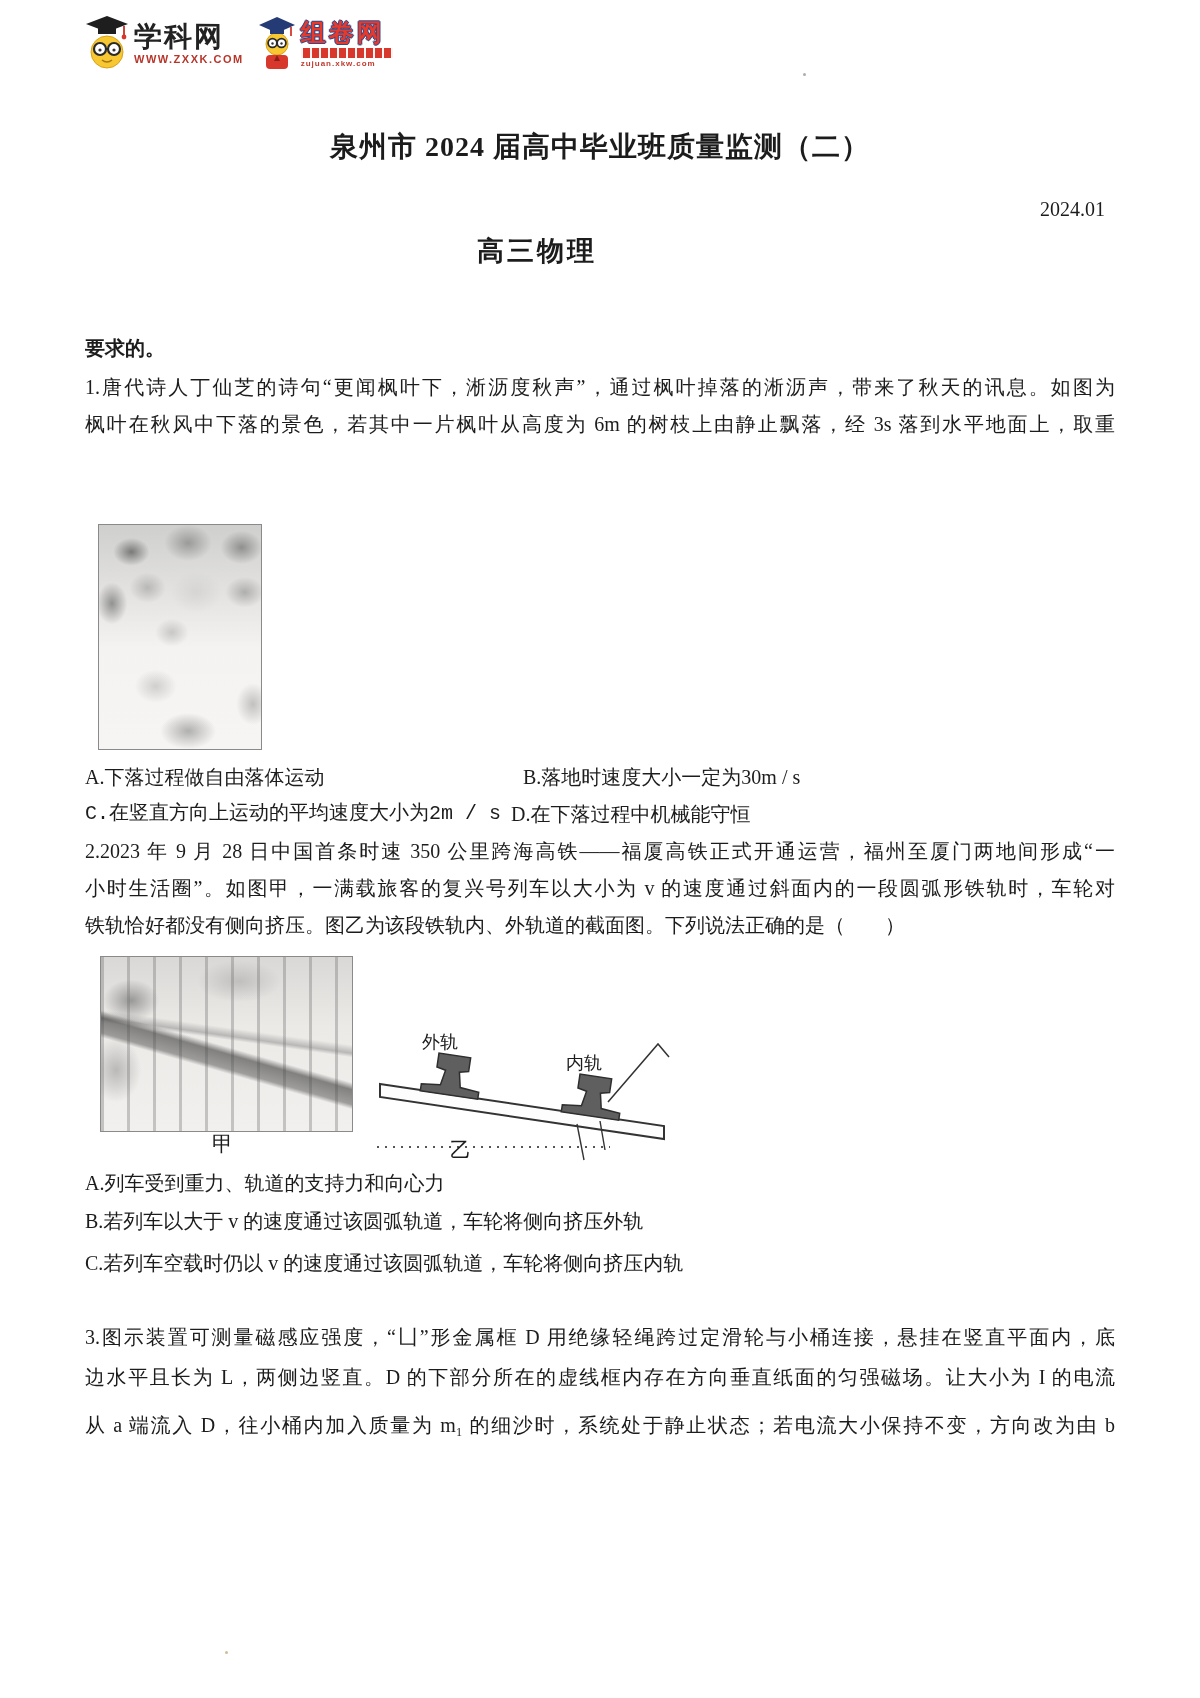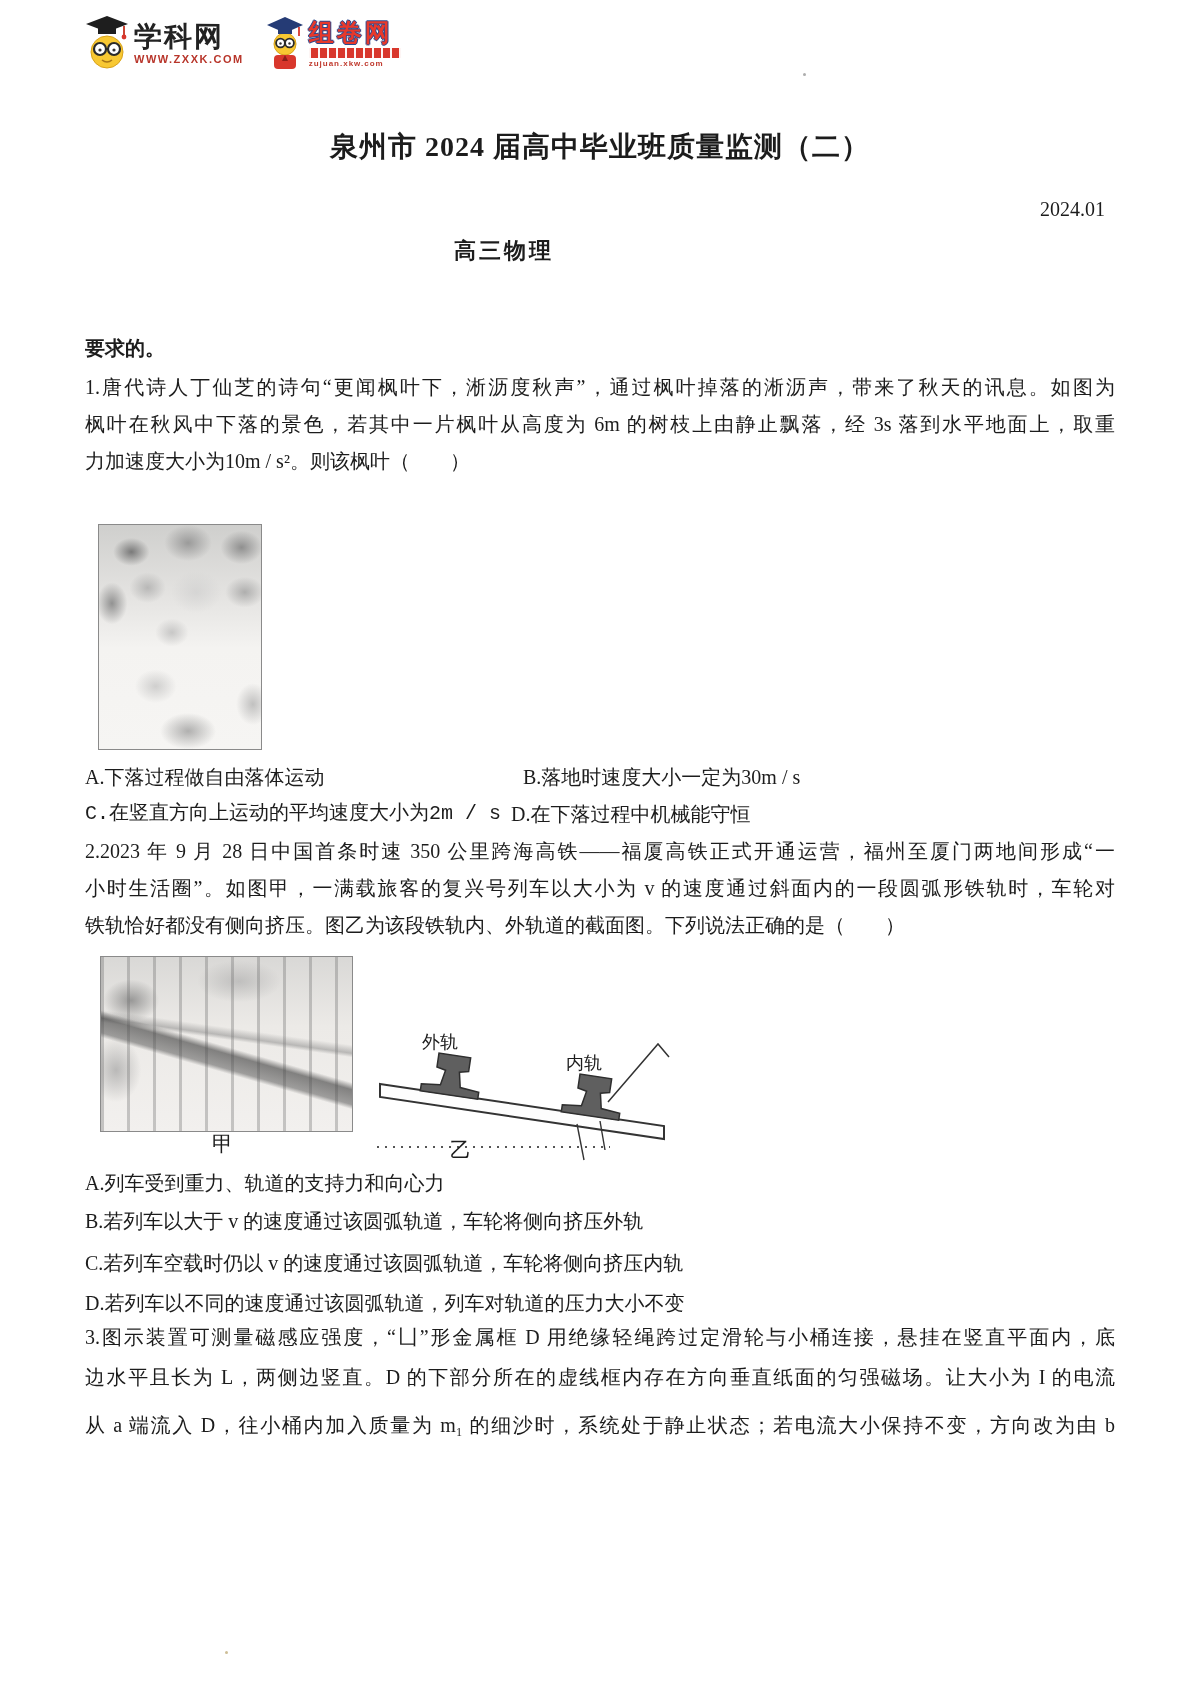--- a/index.html
+++ b/index.html
@@ -3,21 +3,21 @@
 <meta charset="utf-8">
 <style>
   html,body{margin:0;padding:0;background:#fff;}
   .page{position:relative;width:1200px;height:1698px;background:#fff;overflow:hidden;
         font-family:"Liberation Serif","DejaVu Serif",serif;color:#1c1c1c;}
   .abs{position:absolute;}
   .line{position:absolute;left:85px;width:1030px;font-size:20px;line-height:30px;white-space:nowrap;}
   .stretch{white-space:normal;text-align:justify;text-align-last:justify;}
   .bold{font-weight:bold;}
   .title{left:0;width:1200px;text-align:center;font-size:28px;font-weight:bold;letter-spacing:1px;white-space:normal;}
-  .subject{left:0;width:1008px;text-align:center;font-size:22px;font-weight:bold;letter-spacing:3px;white-space:normal;}
+  .subject{left:0;width:1008px;text-align:center;font-size:27px;font-weight:bold;letter-spacing:3px;white-space:normal;padding-left:33px;}
   .date{left:auto;right:95px;width:auto;font-size:20px;}
   .optrow{position:absolute;left:85px;width:1030px;display:flex;font-size:20px;line-height:30px;}
   .optcol1{flex:0 0 438px;white-space:nowrap;}
   .optcol2{flex:1;white-space:nowrap;}
   .gap{margin-right:10px;font-family:Liberation Mono, monospace;}
   
   .maple{position:absolute;left:98px;top:524px;width:164px;height:226px;border:1px solid #8a8a8a;box-sizing:border-box;
     background:
       radial-gradient(26px 20px at 20% 12%, rgba(105,105,105,.85), rgba(105,105,105,0) 70%),
       radial-gradient(34px 26px at 55% 8%, rgba(130,130,130,.7), rgba(130,130,130,0) 70%),
@@ -38,21 +38,21 @@
       linear-gradient(8deg, rgba(120,120,120,0) 52%, rgba(120,120,120,.45) 54%, rgba(120,120,120,0) 58%),
       repeating-linear-gradient(90deg, rgba(110,110,110,.35) 0 3px, rgba(110,110,110,0) 3px 26px),
       radial-gradient(40px 30px at 12% 25%, rgba(120,120,120,.7), rgba(120,120,120,0) 70%),
       radial-gradient(36px 46px at 6% 65%, rgba(150,150,150,.6), rgba(150,150,150,0) 70%),
       radial-gradient(60px 30px at 55% 14%, rgba(160,160,160,.5), rgba(160,160,160,0) 70%),
       linear-gradient(180deg,#d9d8d6 0%,#eceae7 40%,#f2f0ee 100%);}
   .figlabel{position:absolute;font-size:21px;line-height:24px;}
   .dot{position:absolute;border-radius:50%;}
   
   .logo{position:absolute;left:84px;top:14px;display:flex;align-items:center;}
-  .brand1{margin-left:4px;margin-right:20px;}
+  .brand1{margin-left:4px;margin-right:12px;}
   .brand1-name{font-family:"Liberation Sans","DejaVu Sans",sans-serif;font-size:28px;line-height:30px;font-weight:bold;color:#222;letter-spacing:2px;}
   .brand1-url{font-family:"Liberation Sans","DejaVu Sans",sans-serif;font-size:11px;font-weight:bold;color:#b8352a;letter-spacing:1.5px;margin-top:1px;}
   .brand2{margin-left:3px;}
   .brand2-name{font-family:"Liberation Sans","DejaVu Sans",sans-serif;font-size:25px;line-height:27px;font-weight:bold;color:#e8392b;letter-spacing:3px;
      text-shadow:1px 0 #2b4a8f,-1px 0 #2b4a8f,0 1px #2b4a8f,0 -1px #2b4a8f;}
   .brand2-bar{width:92px;height:10px;background:#d8372c;margin-top:2px;
      background-image:repeating-linear-gradient(90deg,rgba(255,255,255,.95) 0 2px,rgba(255,255,255,0) 2px 9px);}
   .brand2-url{font-family:"Liberation Sans","DejaVu Sans",sans-serif;font-size:8px;font-weight:bold;color:#c03a2e;letter-spacing:1px;margin-top:1px;}
   svg text{font-family:"Liberation Serif","DejaVu Serif",serif;}
 </style>
@@ -101,21 +101,20 @@
   <div class="dot" style="left:803px;top:73px;width:3px;height:3px;background:#777;opacity:.6;"></div>
 
   <div class="line title abs" style="top:132px;">泉州市 2024 届高中毕业班质量监测（二）</div>
   <div class="line date abs" style="top:194px;">2024.01</div>
   <div class="line subject abs" style="top:236px;">高三物理</div>
 
   <div class="line bold" style="top:333px;">要求的。</div>
 
   <div class="line stretch" style="top:372px;">1.唐代诗人丁仙芝的诗句“更闻枫叶下，淅沥度秋声”，通过枫叶掉落的淅沥声，带来了秋天的讯息。如图为</div>
   <div class="line stretch" style="top:409px;">枫叶在秋风中下落的景色，若其中一片枫叶从高度为 6m 的树枝上由静止飘落，经 3s 落到水平地面上，取重</div>
-  <div class="line" style="top:446px;">力加速度大小为10m / s²。则该枫叶（　　）</div>
 
   <div class="maple"></div>
 
   <div class="optrow" style="top:762px;">
     <span class="optcol1">A.下落过程做自由落体运动</span>
     <span class="optcol2">B.落地时速度大小一定为30m / s</span>
   </div>
   <div class="optrow" style="top:799px;">
     <span class="gap">C.在竖直方向上运动的平均速度大小为2m / s</span>
     <span>D.在下落过程中机械能守恒</span>
@@ -148,21 +147,20 @@
     <path d="M 228 99 L 233 128" stroke="#333" stroke-width="1.4"></path>
 
     <text x="68" y="26" font-size="18" text-anchor="middle" fill="#1c1c1c">外轨</text>
     <text x="212" y="47" font-size="18" text-anchor="middle" fill="#1c1c1c">内轨</text>
   </svg>
   <div class="figlabel" style="left:450px;top:1138px;">乙</div>
 
   <div class="line" style="top:1168px;">A.列车受到重力、轨道的支持力和向心力</div>
   <div class="line" style="top:1206px;">B.若列车以大于 v 的速度通过该圆弧轨道，车轮将侧向挤压外轨</div>
   <div class="line" style="top:1248px;">C.若列车空载时仍以 v 的速度通过该圆弧轨道，车轮将侧向挤压内轨</div>
-  <div class="line" style="top:1288px;">D.若列车以不同的速度通过该圆弧轨道，列车对轨道的压力大小不变</div>
 
   <div class="line stretch" style="top:1322px;">3.图示装置可测量磁感应强度，“凵”形金属框 D 用绝缘轻绳跨过定滑轮与小桶连接，悬挂在竖直平面内，底</div>
   <div class="line stretch" style="top:1362px;">边水平且长为 L，两侧边竖直。D 的下部分所在的虚线框内存在方向垂直纸面的匀强磁场。让大小为 I 的电流</div>
   <div class="line stretch" style="top:1410px;">从 a 端流入 D，往小桶内加入质量为 m₁ 的细沙时，系统处于静止状态；若电流大小保持不变，方向改为由 b</div>
 
   <div class="dot" style="left:225px;top:1651px;width:3px;height:3px;background:#b8a26a;opacity:.7;"></div>
 
 </div>
 
 </body></html>

